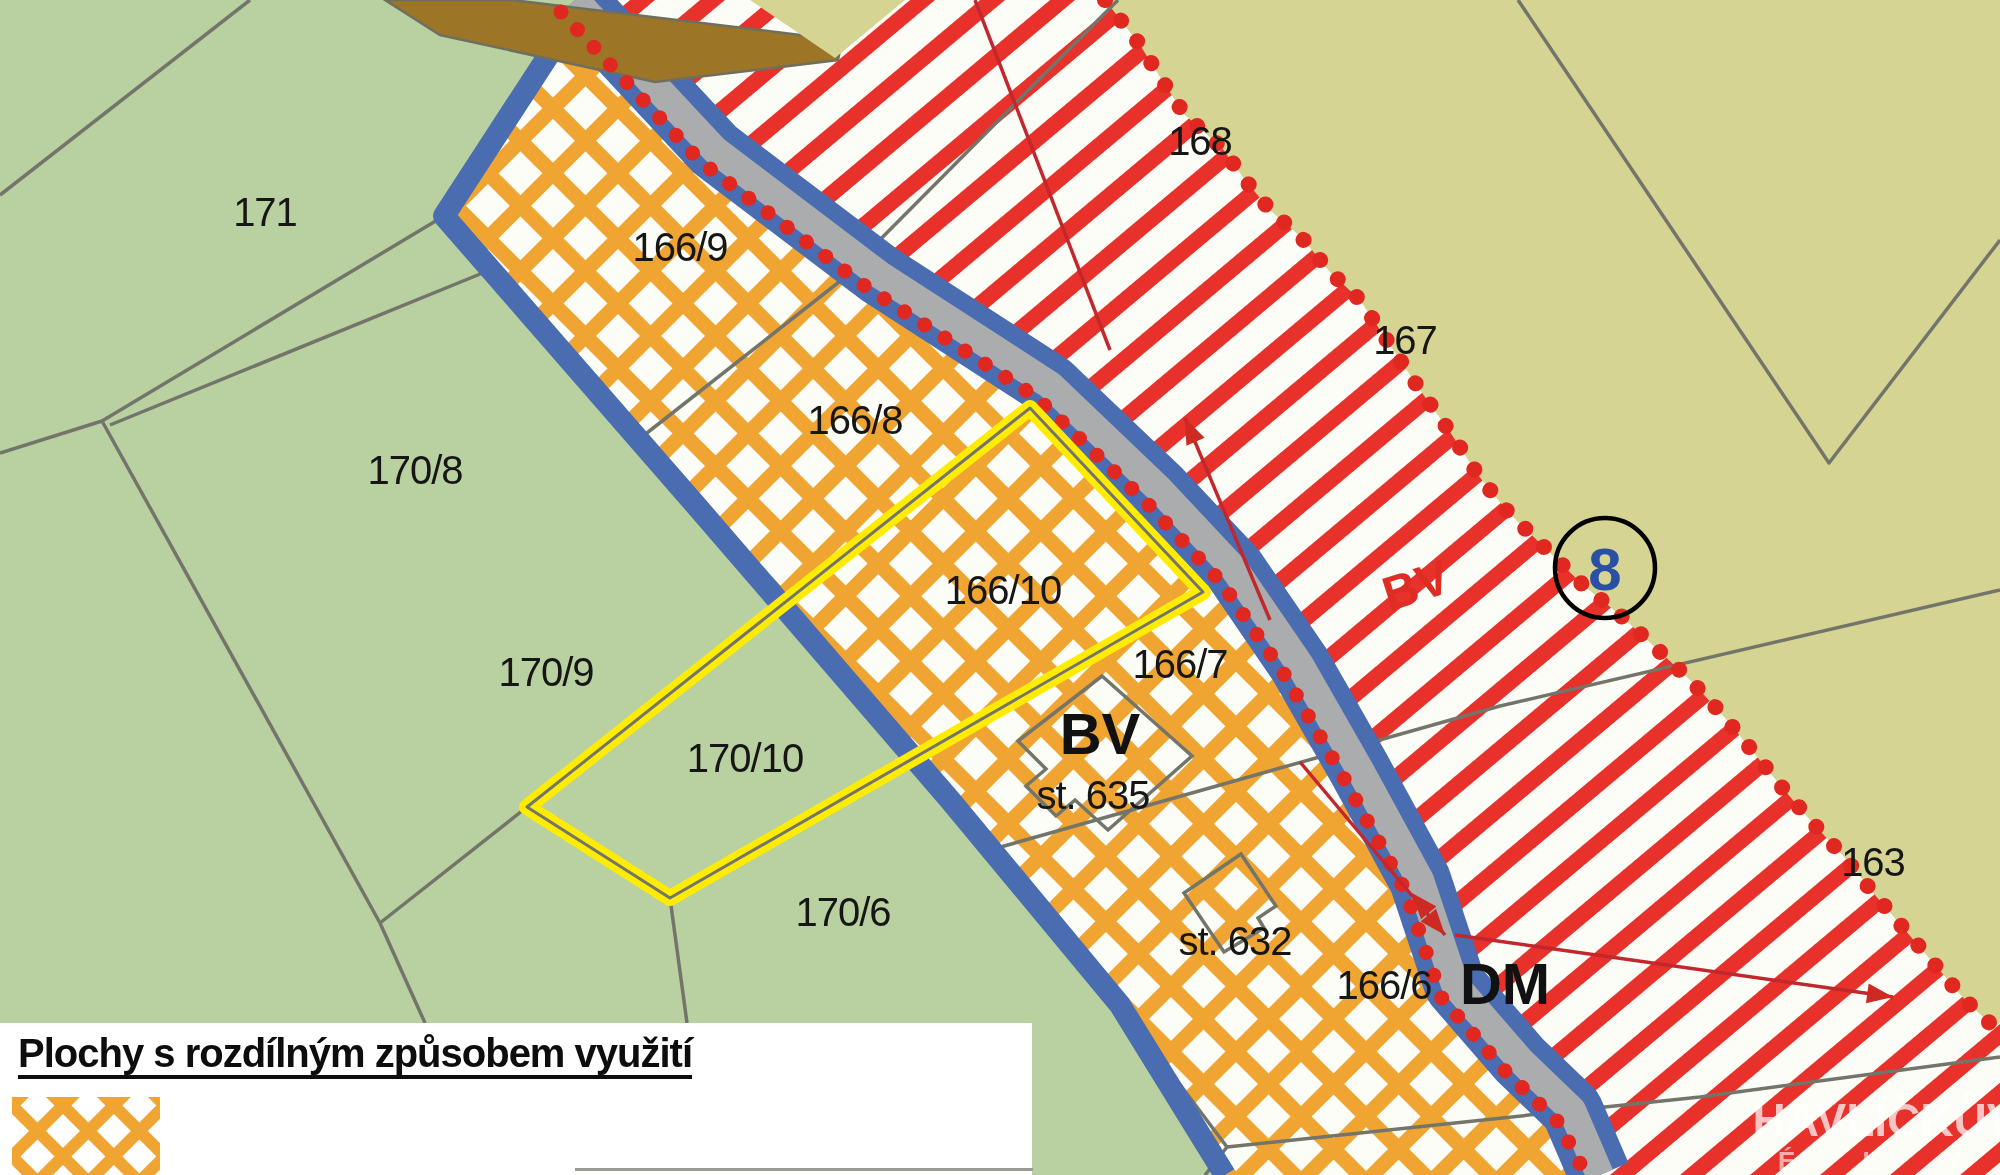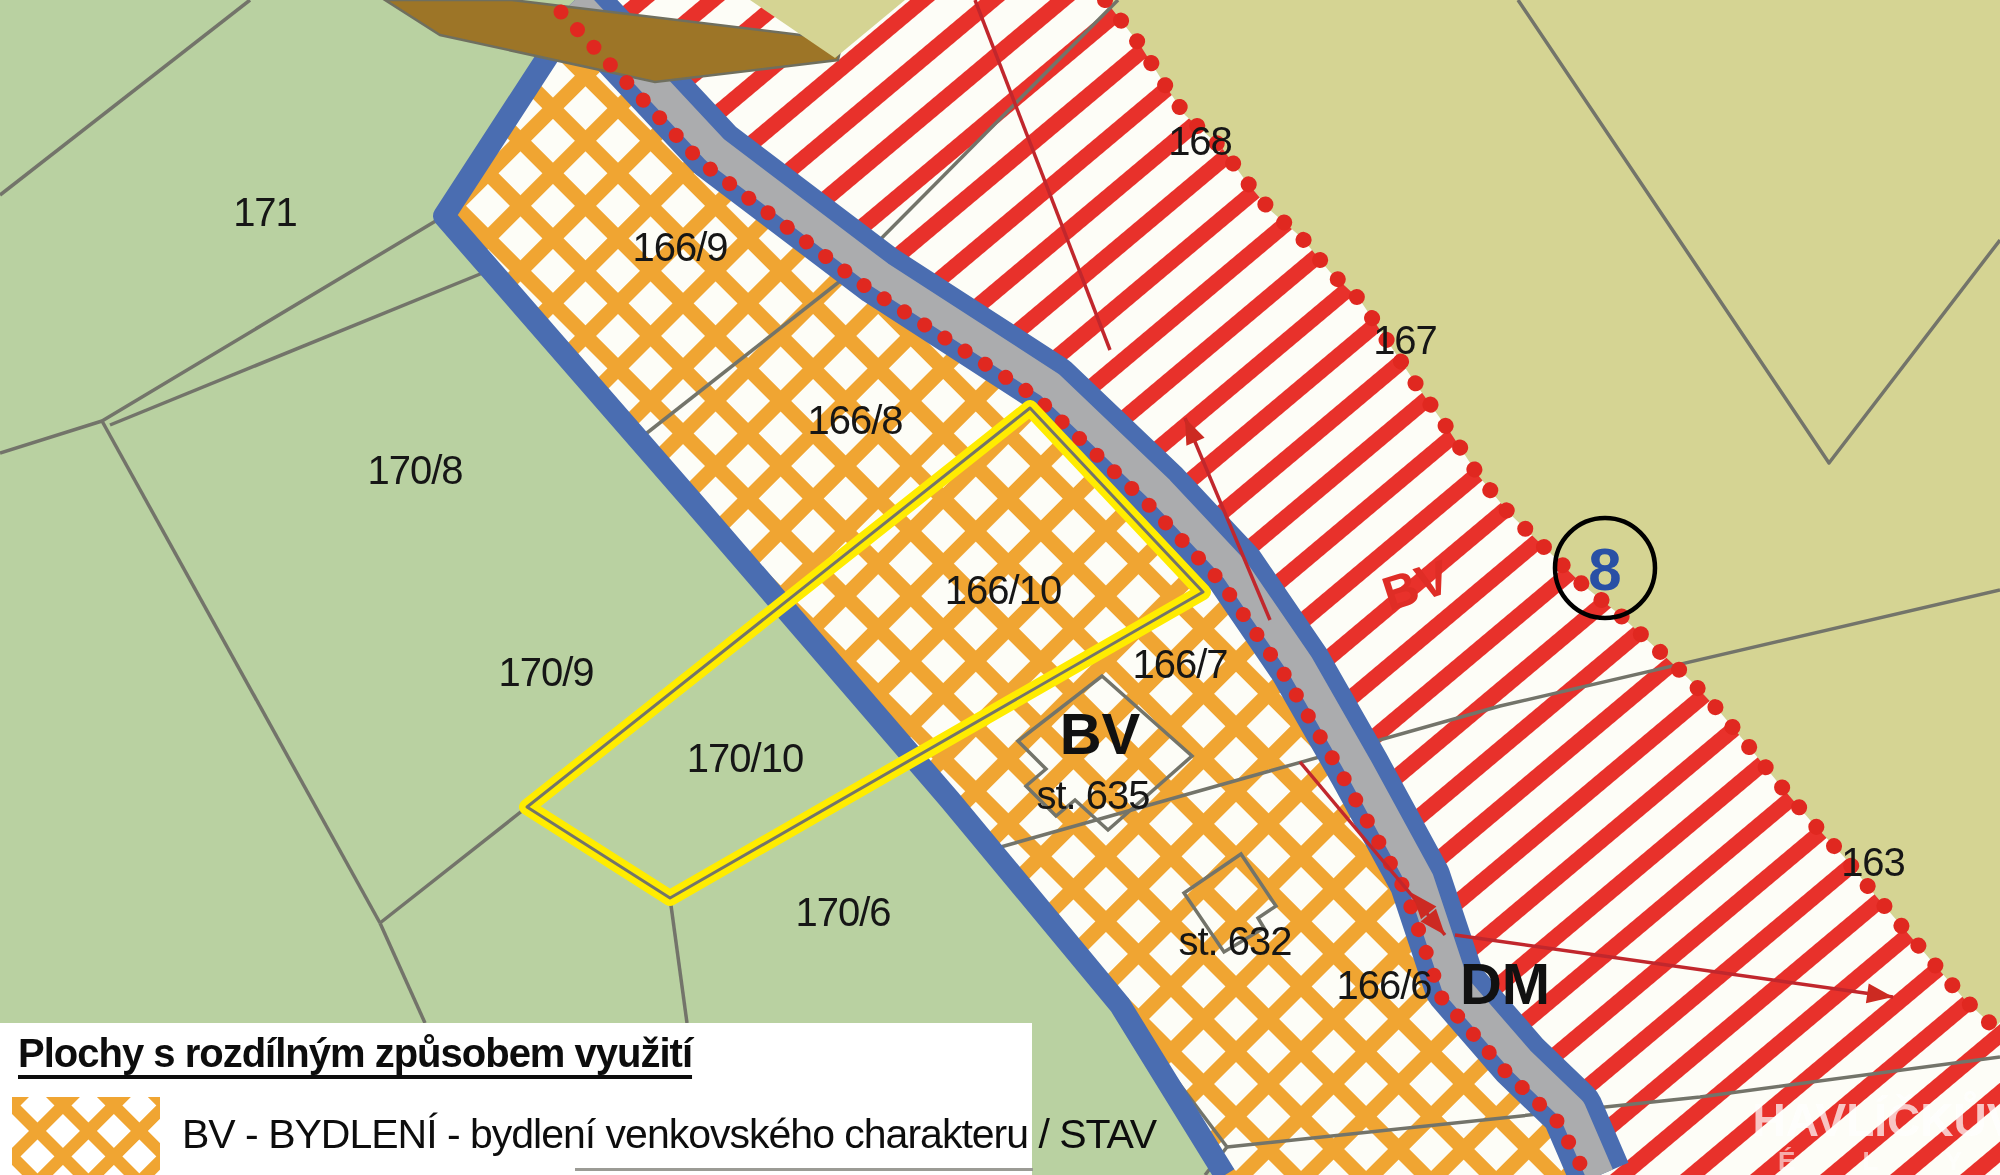--- a/index.html
+++ b/index.html
@@ -129,18 +129,17 @@
     <svg class="legend-swatch" width="148" height="78" xmlns="http://www.w3.org/2000/svg">
       <defs>
         <pattern id="latt2" width="36" height="36" patternUnits="userSpaceOnUse" patternTransform="rotate(45)">
           <rect width="36" height="36" fill="#ffffff"></rect>
           <rect width="36" height="12" fill="#f0a532"></rect>
           <rect width="12" height="36" fill="#f0a532"></rect>
         </pattern>
       </defs>
       <rect x="0" y="0" width="148" height="78" fill="url(#latt2)"></rect>
     </svg>
-    <div class="legend-label">BV - BYDLENÍ - bydlení venkovského charakteru / STAV</div>
   </div>
 
   <div class="legend-divider"></div>
 
 </div>
 
 </body></html>

